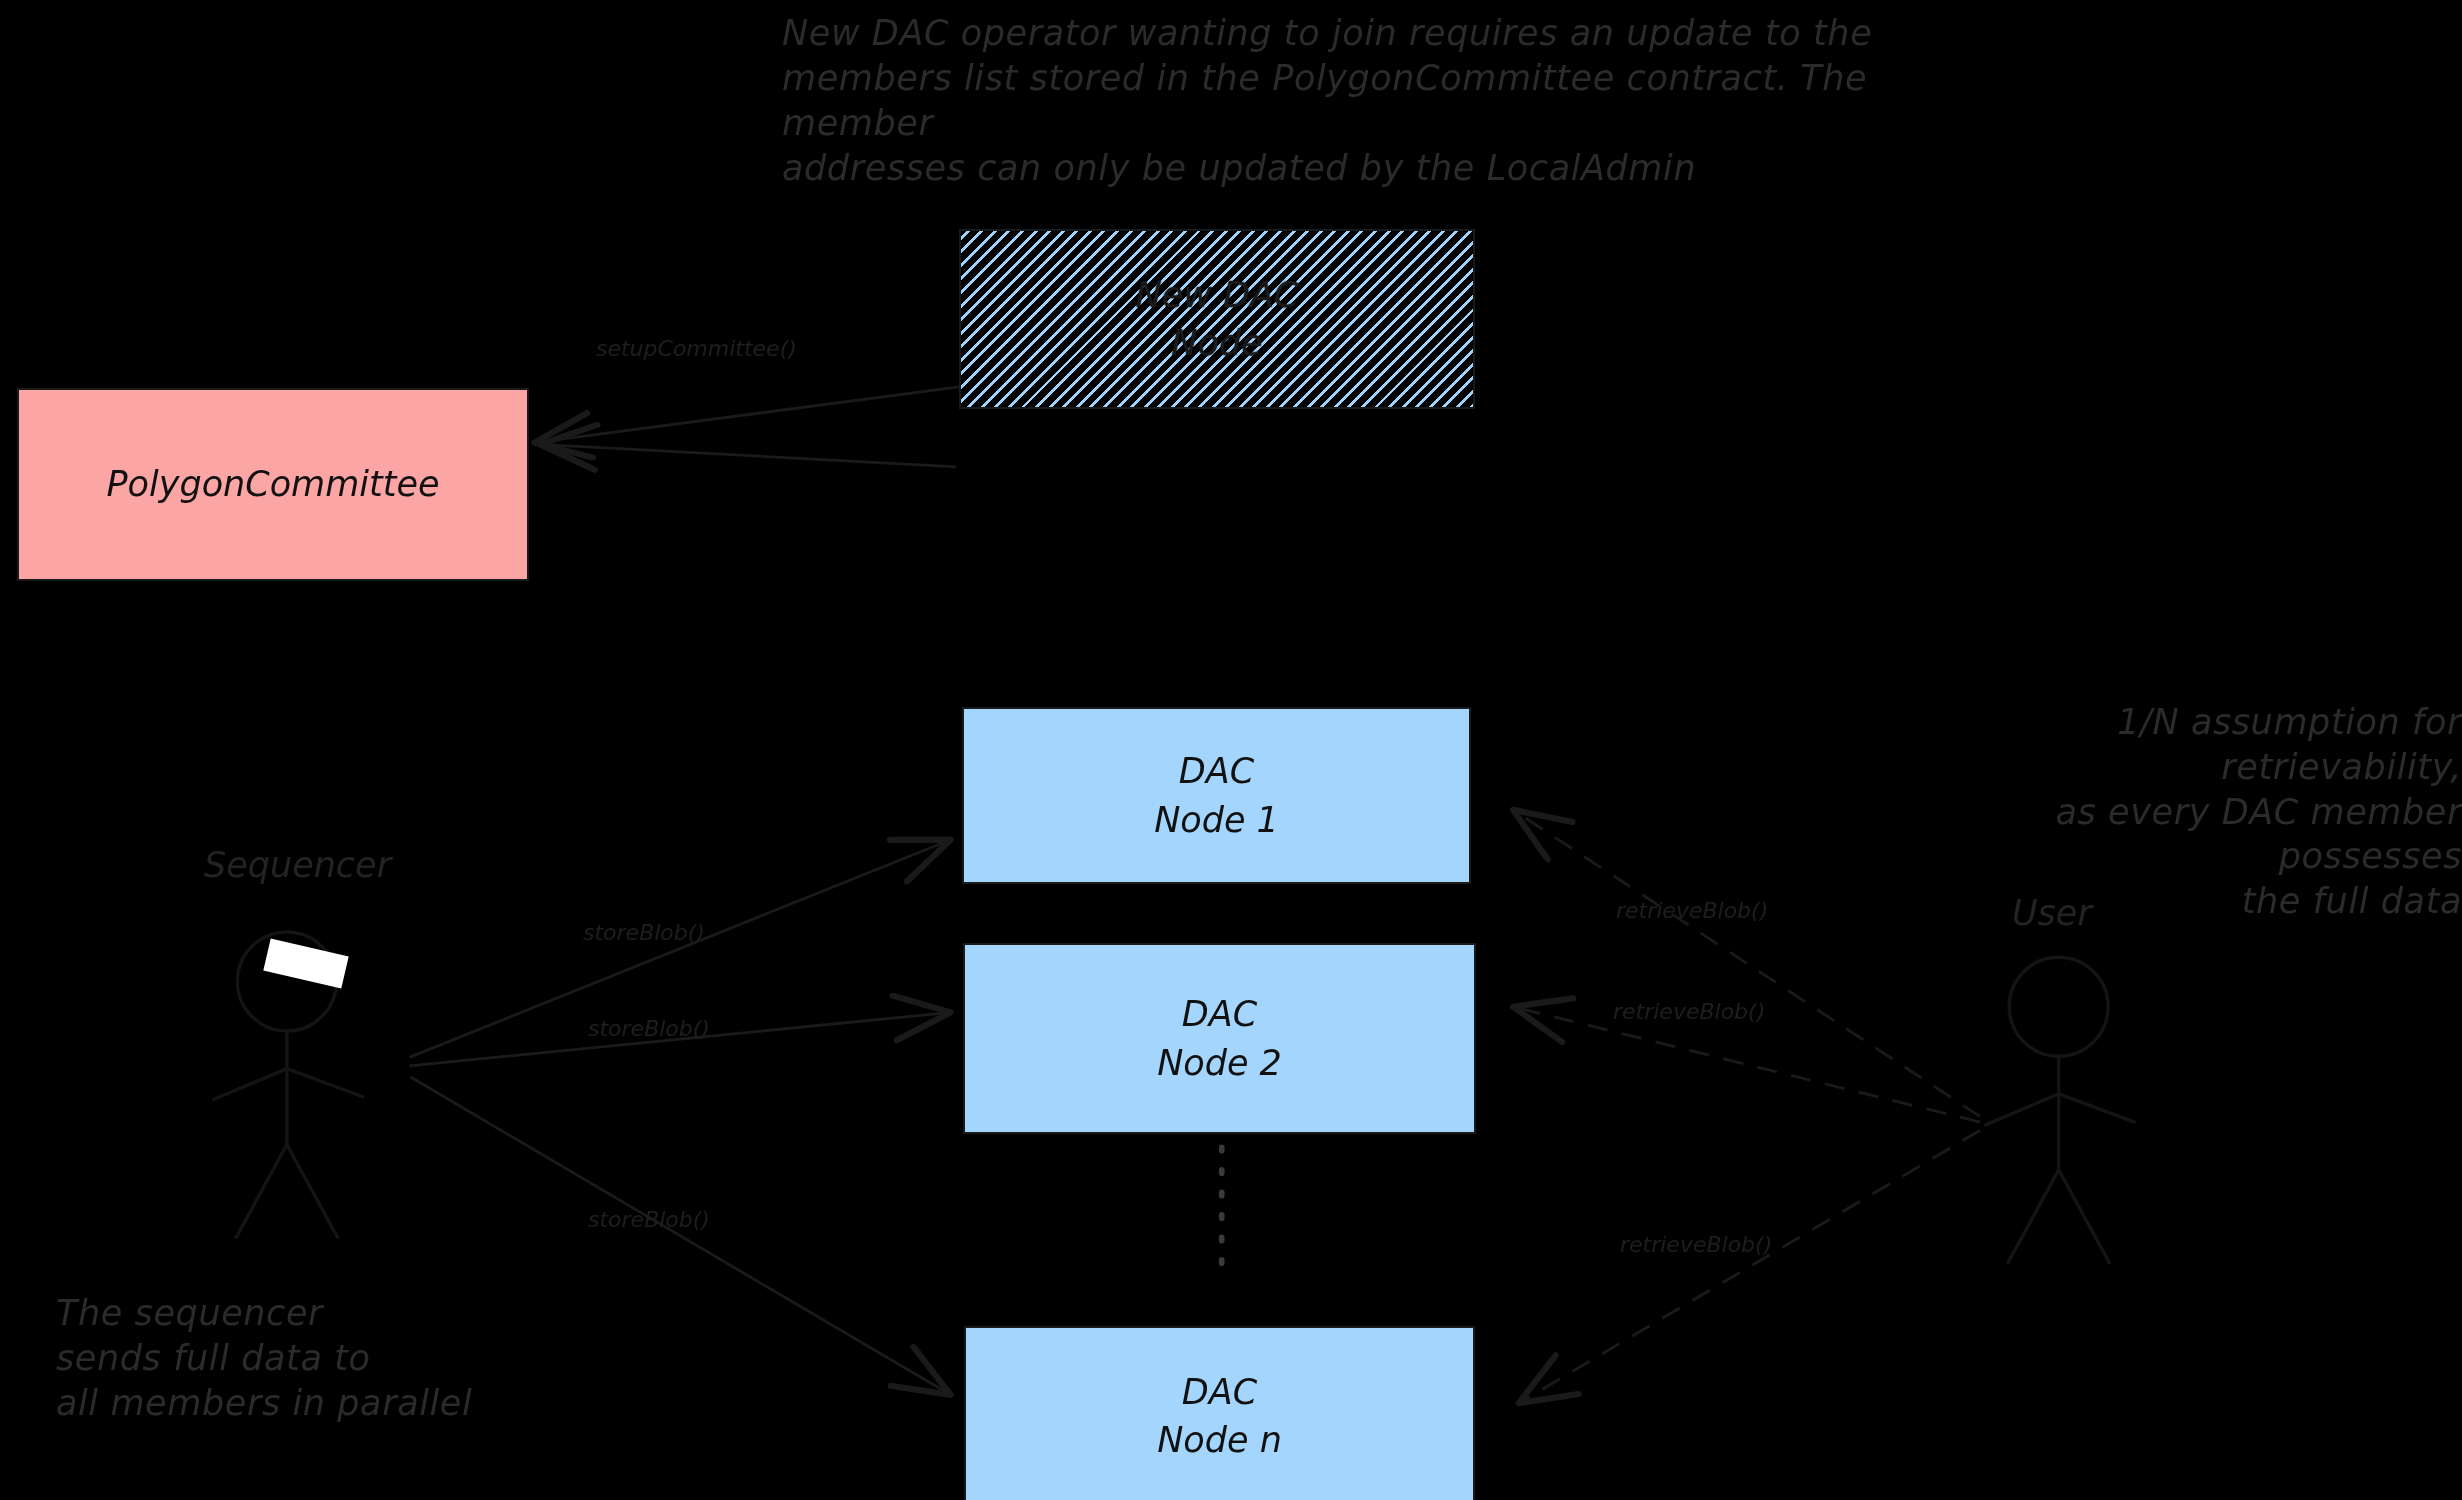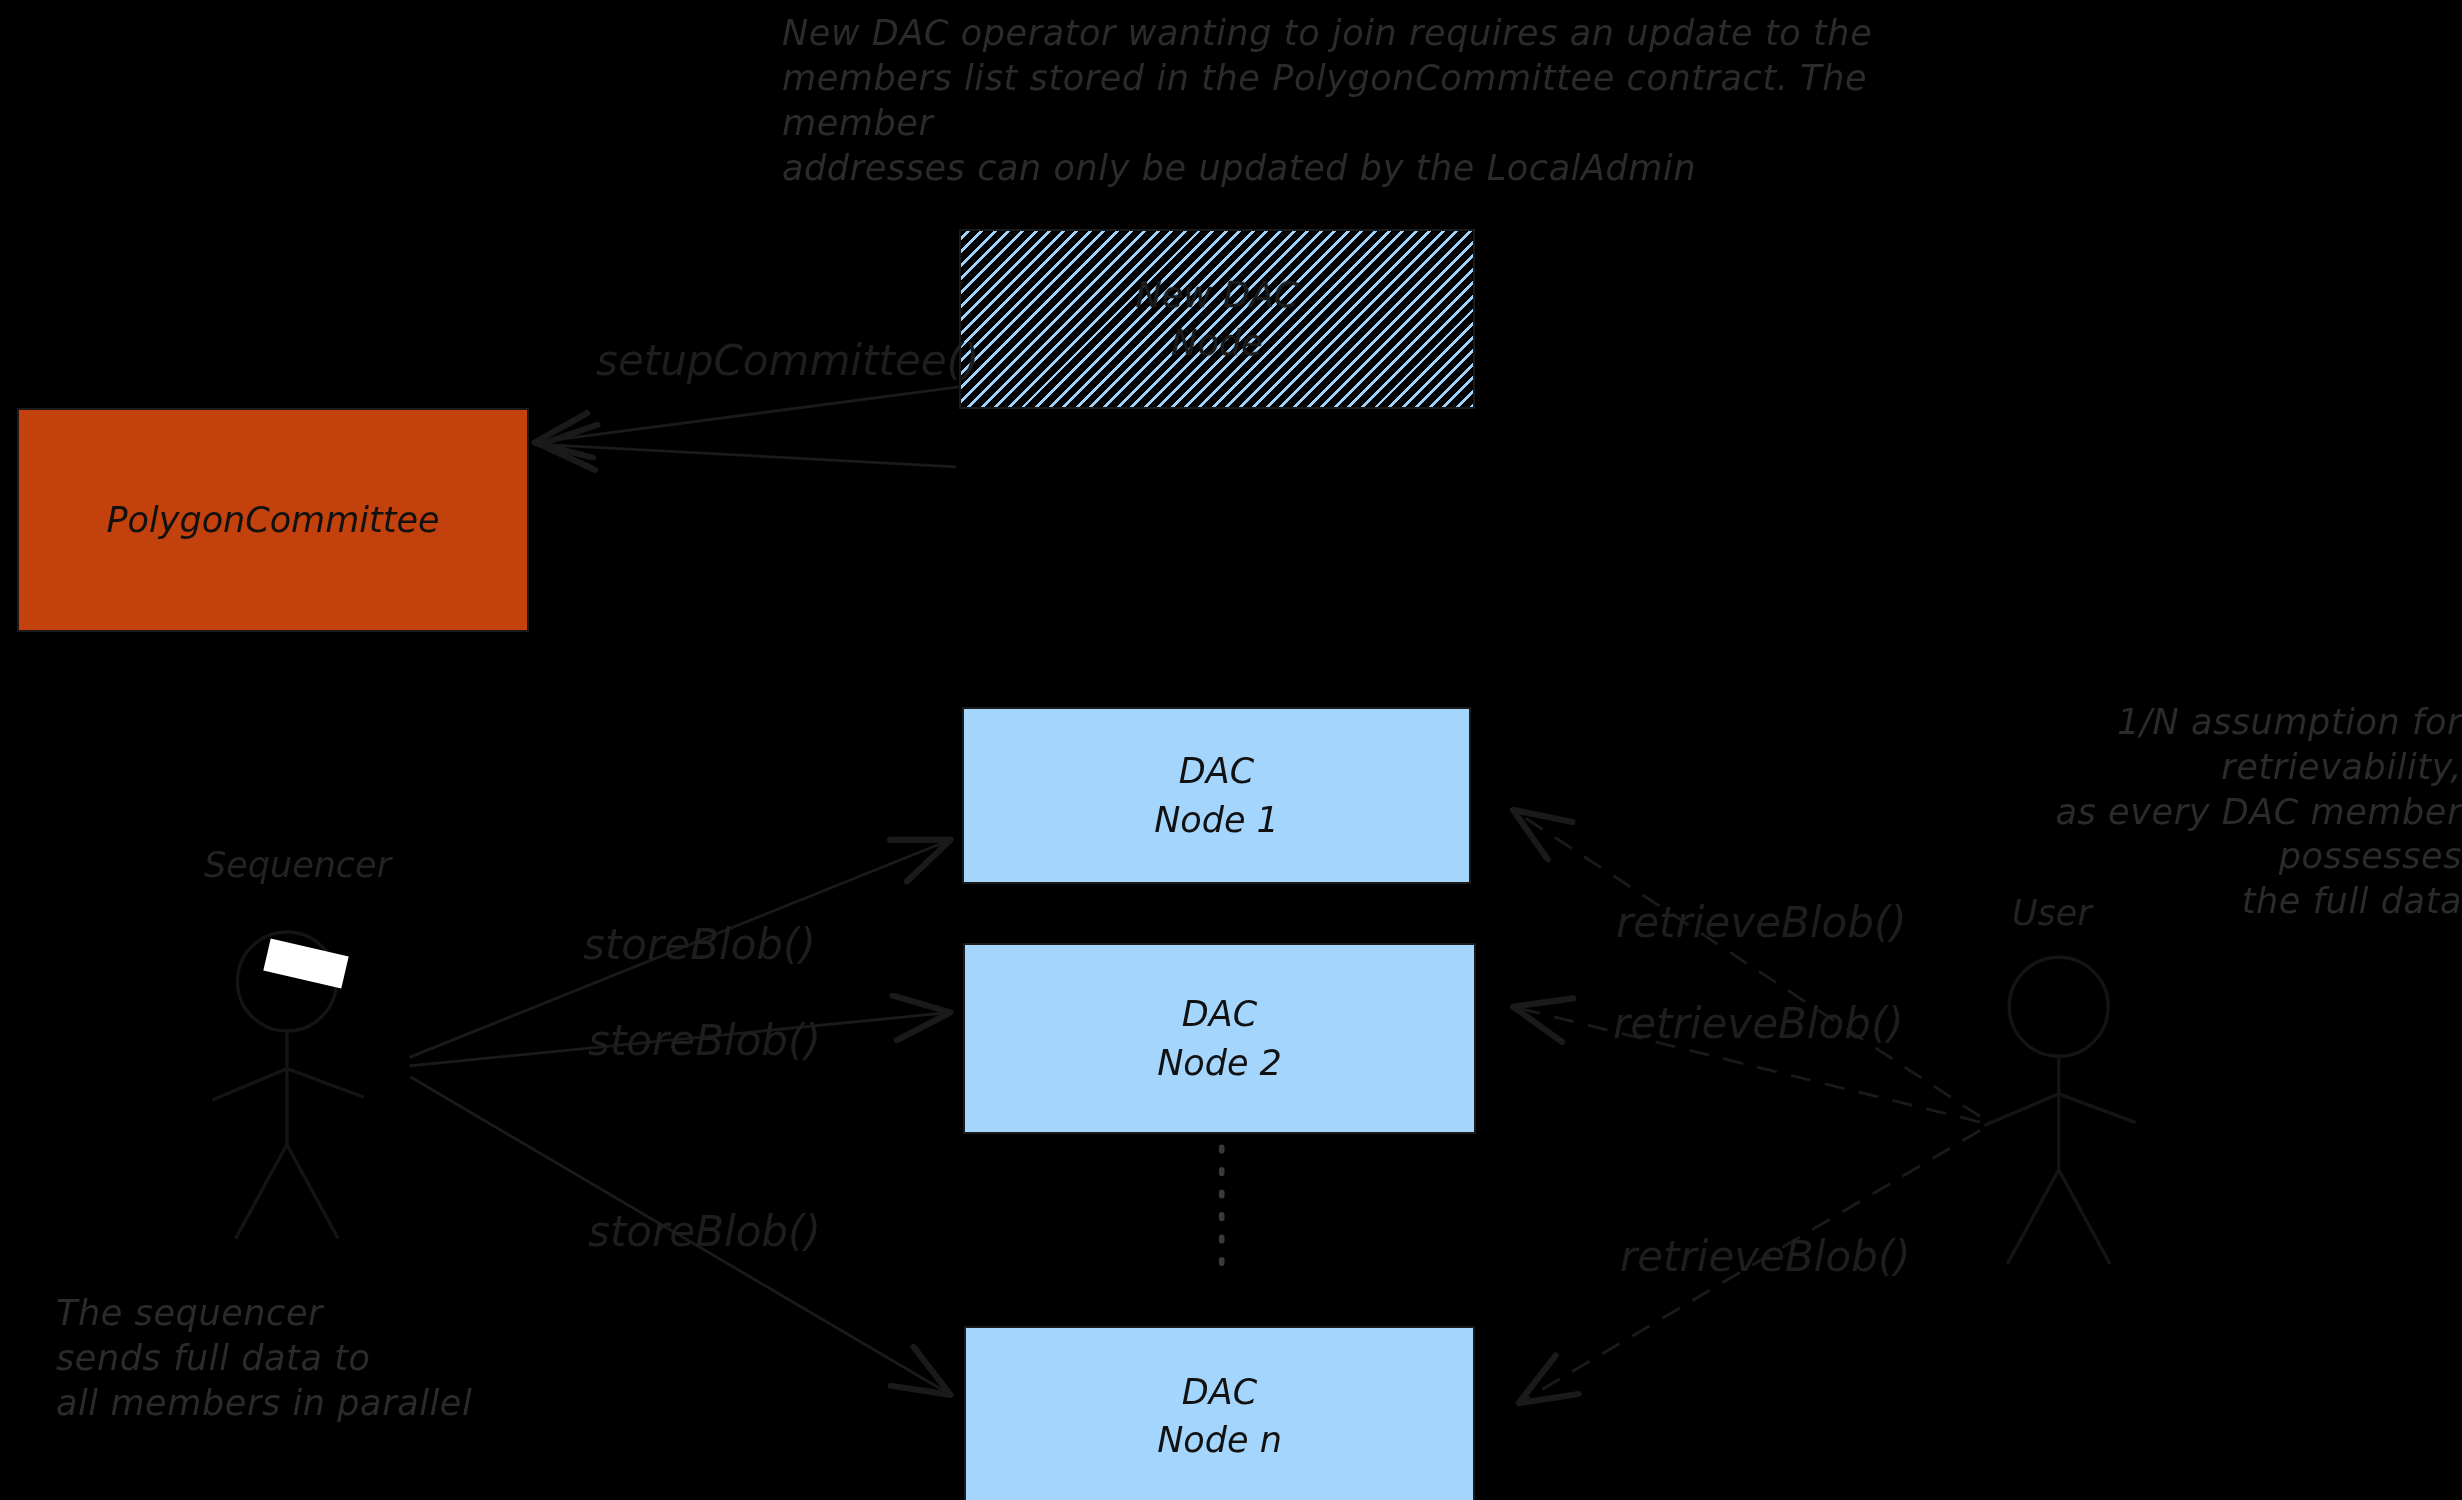--- a/index.html
+++ b/index.html
@@ -31,21 +31,21 @@
     font-size: 35px;
     line-height: 1.28;
     letter-spacing: 0.6px;
     white-space: pre-line;
     font-style: italic;
   }
   .edge-label {
     position: absolute;
     color: #1e1e1e;
     font-family: "DejaVu Sans", sans-serif;
-    font-size: 42px;
+    font-size: 22px;
     font-style: italic;
     white-space: nowrap;
   }
   .actor-label {
     position: absolute;
     color: #232323;
     font-family: "DejaVu Sans", sans-serif;
     font-size: 35px;
     font-style: italic;
     white-space: nowrap;
@@ -150,21 +150,21 @@
 
   <div class="annot" style="left:56px; top:1291px; width:450px;">The sequencer
 sends full data to
 all members in parallel</div>
 
   <div class="node-box hatch-box" style="left:959px; top:197px; width:516px; height:180px;">
     <span class="hatch-text">New DAC
 Node</span>
   </div>
 
-  <div class="node-box" style="left:17px; top:376px; width:512px; height:224px; background:#c2410c;">
+  <div class="node-box" style="left:17px; top:356px; width:512px; height:193px; background:#fca5a5;">
     <span class="node-text">PolygonCommittee</span>
   </div>
 
   <div class="node-box" style="left:962px; top:675px; width:509px; height:177px; background:#a3d5fd;">
     <span class="node-text">DAC
 Node 1</span>
   </div>
 
   <div class="node-box" style="left:963px; top:911px; width:513px; height:191px; background:#a3d5fd;">
     <span class="node-text">DAC

